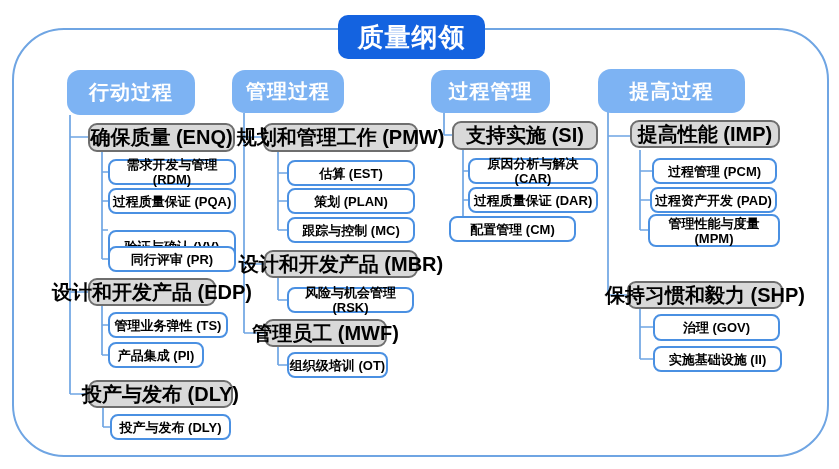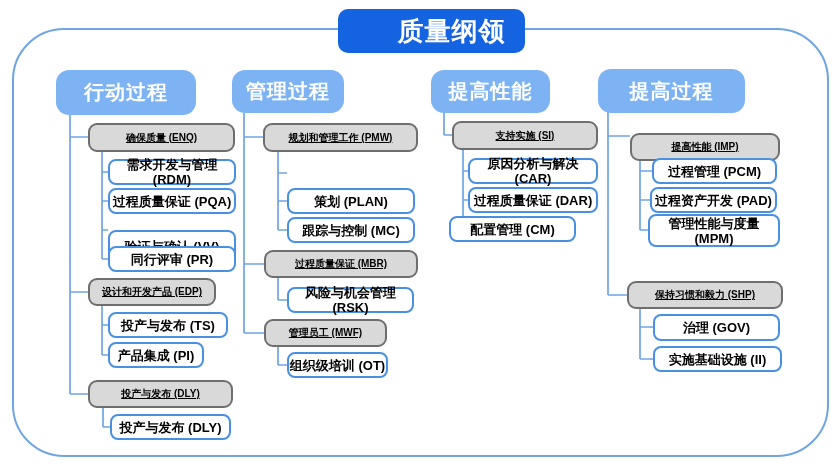--- a/index.html
+++ b/index.html
@@ -9,29 +9,29 @@
     --group-fill:#D9D9D9;
     --group-border:#6E6E6E;
     --child-border:#4A90E2;
   }
   html,body{margin:0;padding:0;background:#ffffff;}
   body{font-family:"Liberation Sans","DejaVu Sans",sans-serif;}
   .canvas{position:relative;width:839px;height:469px;background:#ffffff;overflow:hidden;}
   .connectors{position:absolute;left:0;top:0;z-index:1;}
   .frame{position:absolute;left:12px;top:28px;width:813px;height:425px;
          border:2px solid var(--connector);border-radius:52px;z-index:0;background:transparent;}
-  .title{position:absolute;left:338px;top:9px;width:147px;height:44px;z-index:3;
+  .title{position:absolute;left:338px;top:15px;width:147px;height:44px;z-index:3;
          background:var(--title-bg);border-radius:10px;color:#fff;font-weight:bold;font-size:26px;
-         display:flex;align-items:center;justify-content:center;letter-spacing:1px;padding-left:40px;}
+         display:flex;align-items:center;justify-content:center;letter-spacing:1px;}
   .hdr{position:absolute;z-index:2;background:var(--header-bg);border-radius:13px;color:#fff;
        font-weight:bold;font-size:20px;display:flex;align-items:center;justify-content:center;
        letter-spacing:1px;}
   .g{position:absolute;z-index:2;background:var(--group-fill);border:2px solid var(--group-border);
-     border-radius:9px;color:#000;font-weight:bold;font-size:10px;
-     display:flex;align-items:center;justify-content:center;box-sizing:border-box;white-space:nowrap;text-decoration:underline;}
+     border-radius:9px;color:#000;font-weight:bold;font-size:20px;
+     display:flex;align-items:center;justify-content:center;box-sizing:border-box;white-space:nowrap;}
   .c{position:absolute;z-index:2;background:#fff;border:2px solid var(--child-border);
      border-radius:8px;color:#000;font-weight:bold;font-size:13px;line-height:15px;
      display:flex;align-items:center;justify-content:center;box-sizing:border-box;text-align:center;}
 </style>
 </head>
 <body>
 
 <div class="canvas">
 
   <svg class="connectors" width="839" height="469" viewBox="0 0 839 469">
@@ -48,49 +48,50 @@
       M463 150V229 M463 171H468 M463 200H468 M463 229H470
       M608 112V295 M608 136H630 M608 295H627
       M640 150V230 M640 171H652 M640 200H650 M640 230H648
       M640 309V359 M640 327H653 M640 359H653"></path>
   </svg>
 
   <div class="frame"></div>
 
   <div class="title">质量纲领</div>
 
-  <div class="hdr" style="left:56px;top:70px;width:140px;height:45px">行动过程</div>
+  <div class="hdr" style="left:67px;top:70px;width:128px;height:45px">行动过程</div>
   <div class="g" style="left:88px;top:123px;width:147px;height:29px">确保质量 (ENQ)</div>
   <div class="c" style="left:108px;top:159px;width:128px;height:26px">需求开发与管理 (RDM)</div>
   <div class="c" style="left:108px;top:188px;width:128px;height:26px">过程质量保证 (PQA)</div>
   <div class="c" style="left:108px;top:230px;width:128px;height:32px">验证与确认 (VV)</div>
   <div class="c" style="left:108px;top:246px;width:128px;height:26px">同行评审 (PR)</div>
   <div class="g" style="left:88px;top:278px;width:128px;height:28px">设计和开发产品 (EDP)</div>
-  <div class="c" style="left:108px;top:312px;width:120px;height:26px">投产与发布 (TS)</div>
+  <div class="c" style="left:108px;top:312px;width:120px;height:26px">管理业务弹性 (TS)</div>
   <div class="c" style="left:108px;top:342px;width:96px;height:26px">产品集成 (PI)</div>
   <div class="g" style="left:88px;top:380px;width:145px;height:28px">投产与发布 (DLY)</div>
   <div class="c" style="left:110px;top:414px;width:121px;height:26px">投产与发布 (DLY)</div>
 
   <div class="hdr" style="left:232px;top:70px;width:112px;height:43px">管理过程</div>
   <div class="g" style="left:263px;top:123px;width:155px;height:29px">规划和管理工作 (PMW)</div>
+  <div class="c" style="left:287px;top:160px;width:128px;height:26px">估算 (EST)</div>
   <div class="c" style="left:287px;top:188px;width:128px;height:26px">策划 (PLAN)</div>
   <div class="c" style="left:287px;top:217px;width:128px;height:26px">跟踪与控制 (MC)</div>
-  <div class="g" style="left:264px;top:250px;width:154px;height:28px">过程质量保证 (MBR)</div>
+  <div class="g" style="left:264px;top:250px;width:154px;height:28px">设计和开发产品 (MBR)</div>
   <div class="c" style="left:287px;top:287px;width:127px;height:26px">风险与机会管理 (RSK)</div>
   <div class="g" style="left:264px;top:319px;width:123px;height:28px">管理员工 (MWF)</div>
   <div class="c" style="left:287px;top:352px;width:101px;height:26px">组织级培训 (OT)</div>
 
-  <div class="hdr" style="left:431px;top:70px;width:119px;height:43px">提高性能</div>
+  <div class="hdr" style="left:431px;top:70px;width:119px;height:43px">过程管理</div>
   <div class="g" style="left:452px;top:121px;width:146px;height:29px">支持实施 (SI)</div>
   <div class="c" style="left:468px;top:158px;width:130px;height:26px">原因分析与解决 (CAR)</div>
   <div class="c" style="left:468px;top:187px;width:130px;height:26px">过程质量保证 (DAR)</div>
   <div class="c" style="left:449px;top:216px;width:127px;height:26px">配置管理 (CM)</div>
 
   <div class="hdr" style="left:598px;top:69px;width:147px;height:44px">提高过程</div>
-  <div class="g" style="left:630px;top:133px;width:150px;height:28px">提高性能 (IMP)</div>
+  <div class="g" style="left:630px;top:120px;width:150px;height:28px">提高性能 (IMP)</div>
   <div class="c" style="left:652px;top:158px;width:125px;height:26px">过程管理 (PCM)</div>
   <div class="c" style="left:650px;top:187px;width:127px;height:26px">过程资产开发 (PAD)</div>
   <div class="c" style="left:648px;top:214px;width:132px;height:33px;padding:0 0">管理性能与度量 (MPM)</div>
   <div class="g" style="left:627px;top:281px;width:156px;height:28px">保持习惯和毅力 (SHP)</div>
   <div class="c" style="left:653px;top:314px;width:127px;height:27px">治理 (GOV)</div>
   <div class="c" style="left:653px;top:346px;width:129px;height:26px">实施基础设施 (II)</div>
 
 </div>
 
 </body></html>

